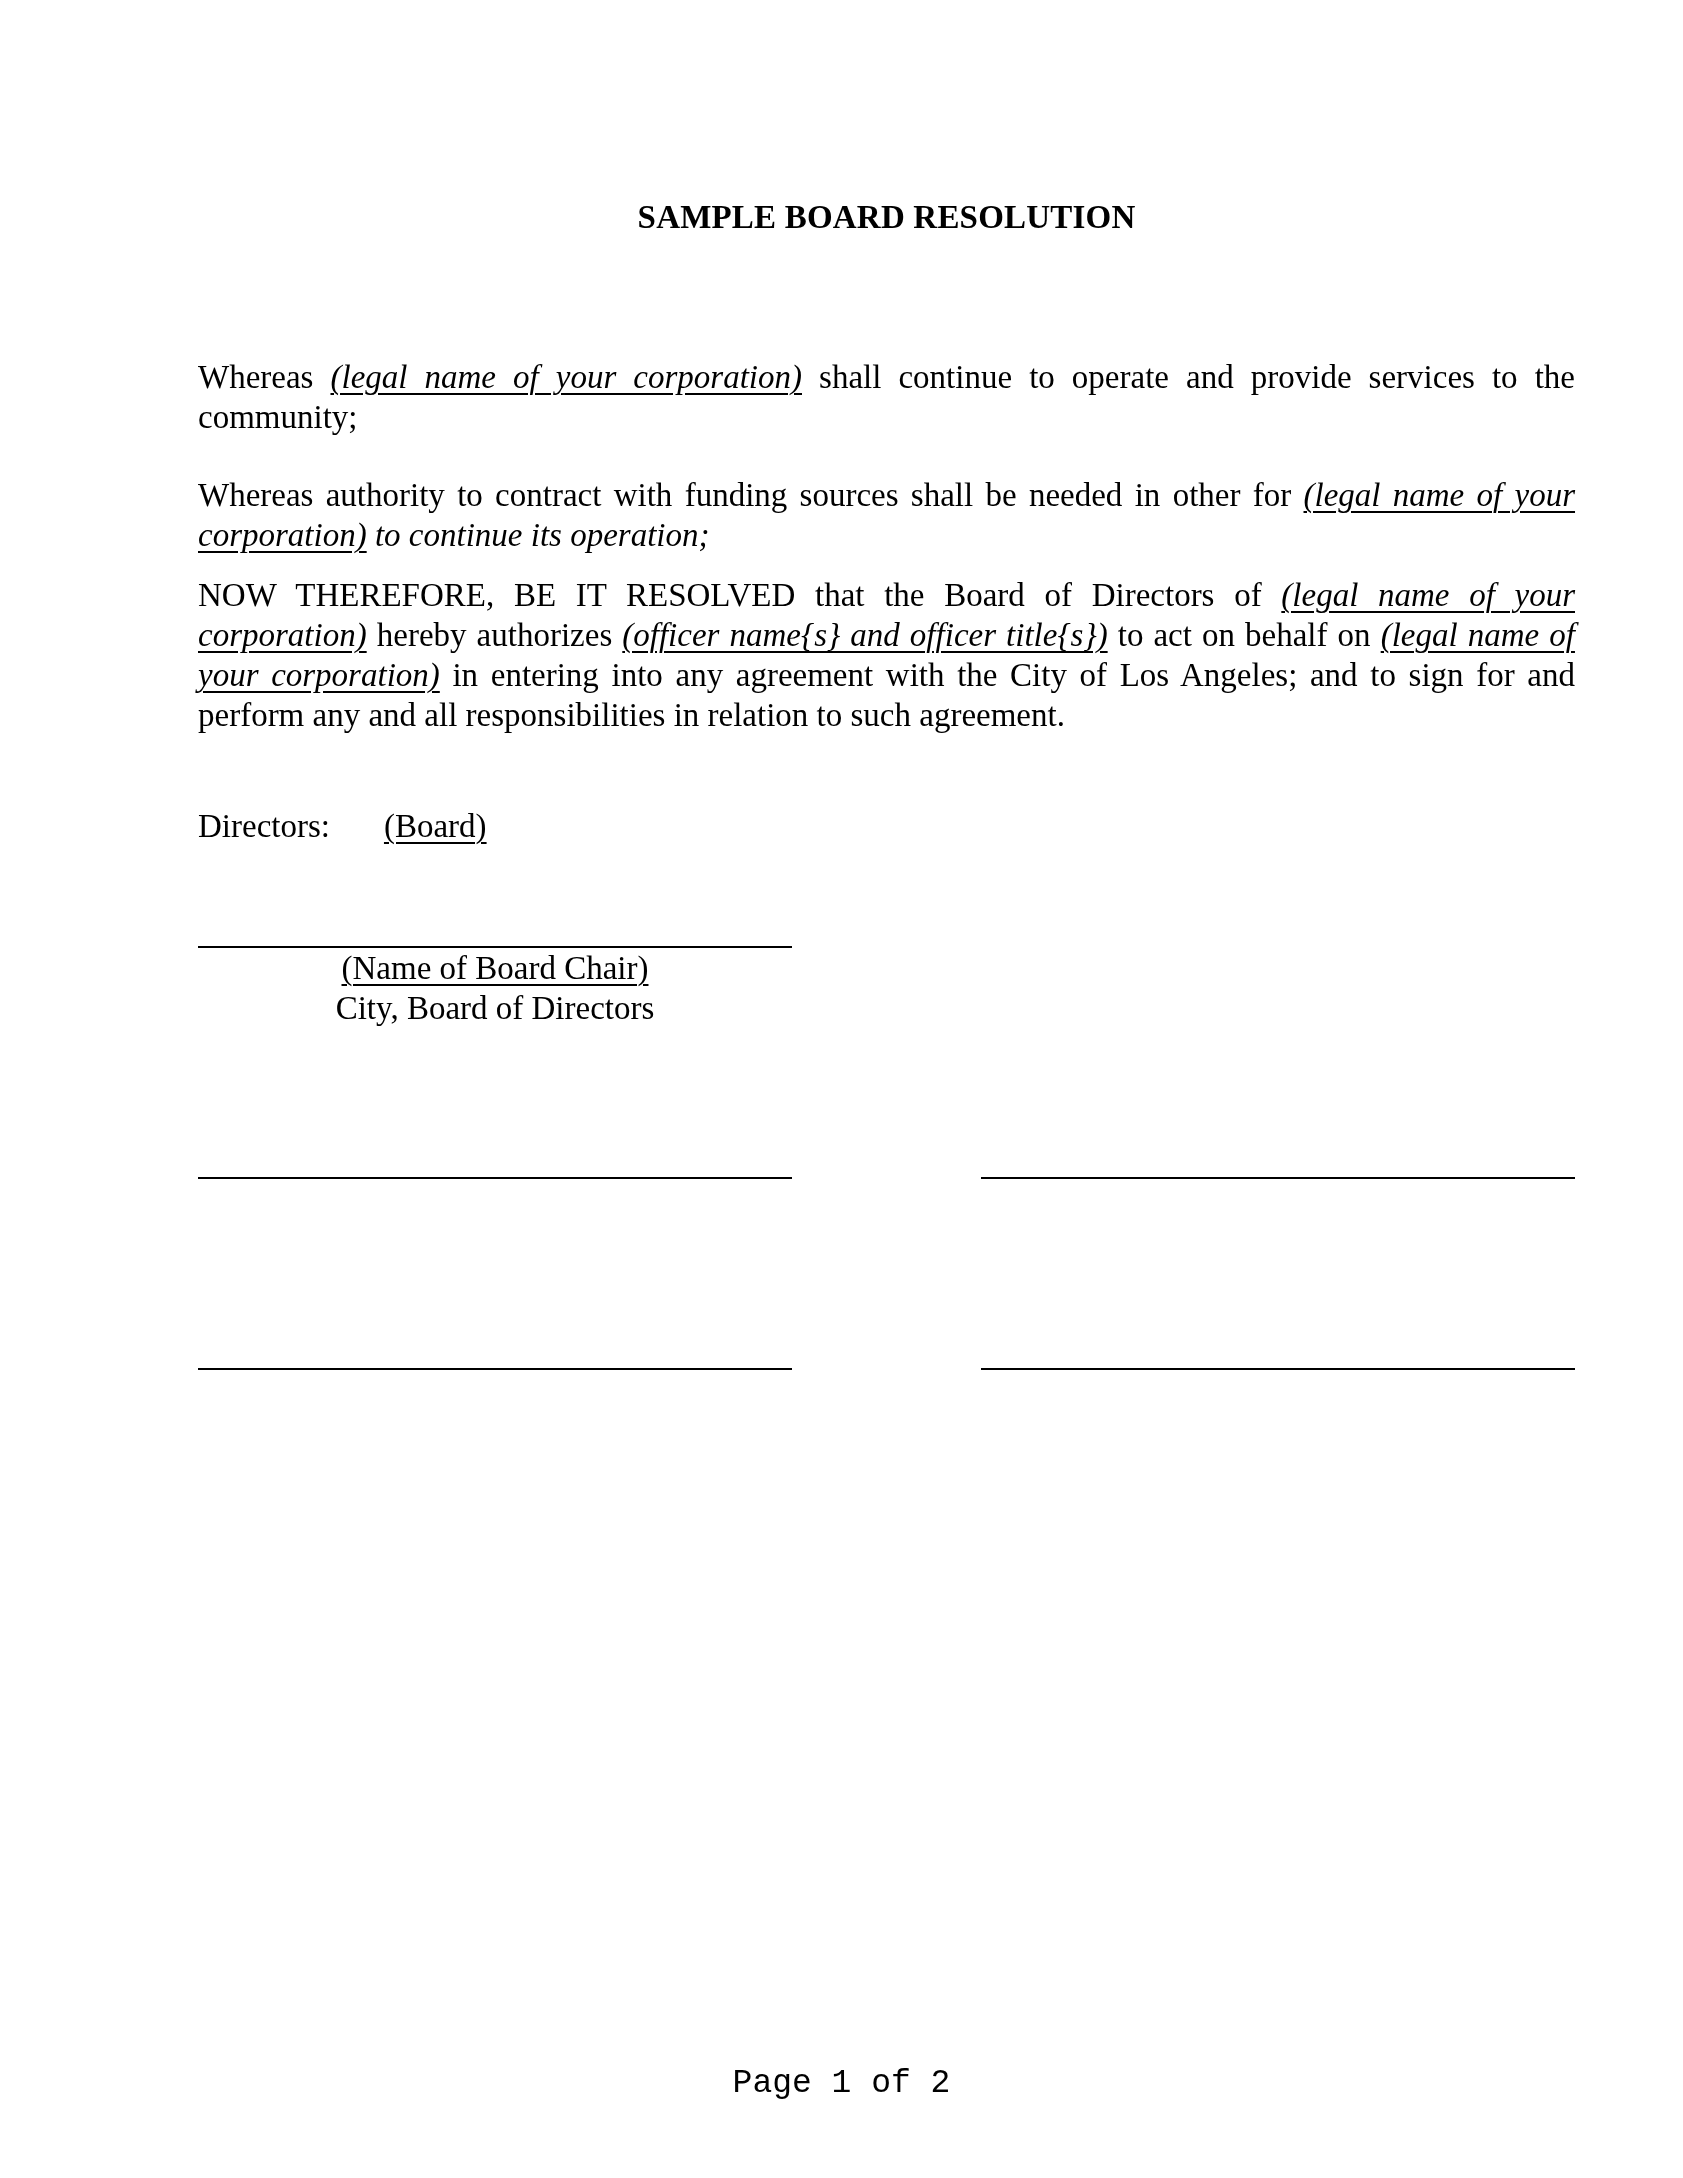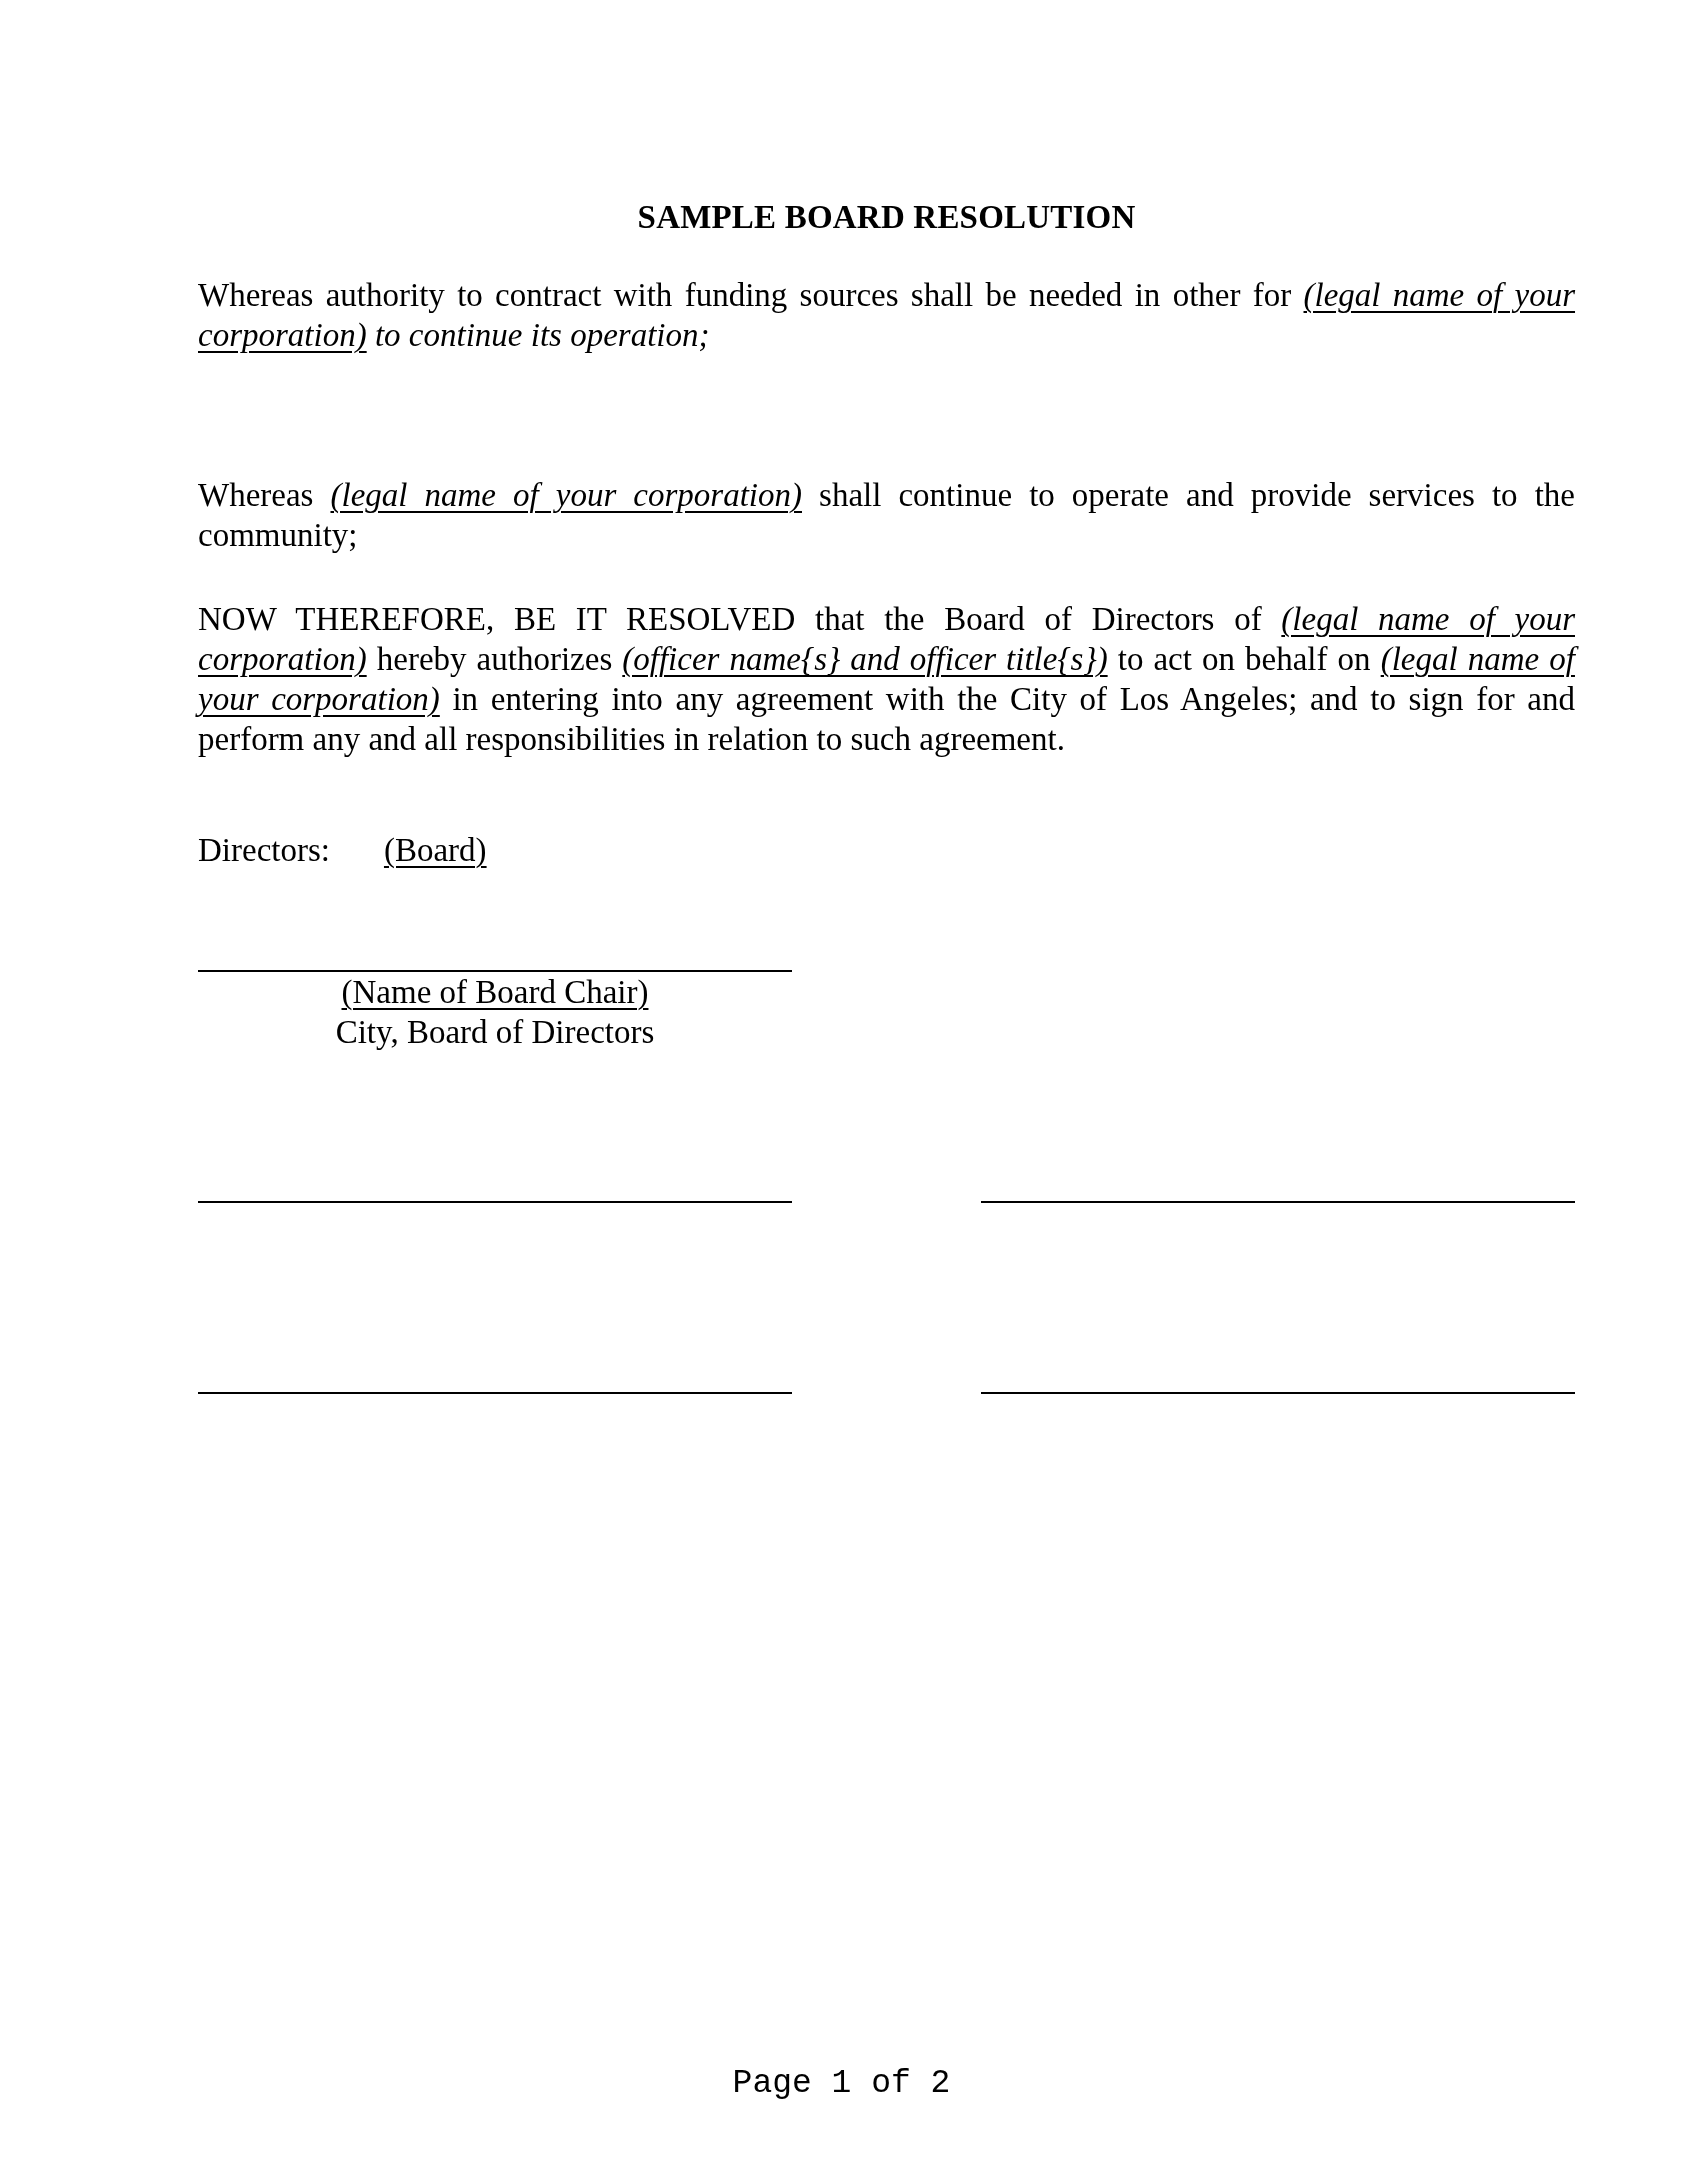--- a/index.html
+++ b/index.html
@@ -25,21 +25,21 @@
     line-height: 39px;
     letter-spacing: 0.2px;
   }
   .para {
     font-size: 33px;
     line-height: 40px;
     text-align: justify;
   }
   .para-1 { margin-top: 120px; }
   .para-2 { margin-top: 38px; }
-  .para-3 { margin-top: 44px; }
+  .para-3 { margin-top: 20px; }
   .seg-normal { font-style: normal; }
   .seg-italic { font-style: italic; }
   .seg-italic-underline {
     font-style: italic;
     text-decoration: underline;
     text-underline-offset: 5px;
     text-decoration-thickness: 2px;
   }
   .approved-row {
     margin-top: 71px;
@@ -92,23 +92,23 @@
     line-height: 40px;
   }
 </style>
 </head>
 <body>
 
 <div class="page">
 
   <div class="doc-title">SAMPLE BOARD RESOLUTION</div>
 
+  <div class="para para-1"><span class="seg-normal">Whereas </span><span class="seg-italic-underline">(legal name of your corporation)</span><span class="seg-normal"> shall continue to operate and provide services to the community;</span></div>
+
   <div class="para para-2"><span class="seg-normal">Whereas authority to contract with funding sources shall be needed in other for </span><span class="seg-italic-underline">(legal name of your corporation)</span><span class="seg-italic"> to continue its operation;</span></div>
-
-  <div class="para para-1"><span class="seg-normal">Whereas </span><span class="seg-italic-underline">(legal name of your corporation)</span><span class="seg-normal"> shall continue to operate and provide services to the community;</span></div>
 
   <div class="para para-3"><span class="seg-normal">NOW THEREFORE, BE IT RESOLVED that the Board of Directors of </span><span class="seg-italic-underline">(legal name of your corporation)</span><span class="seg-normal"> hereby authorizes </span><span class="seg-italic-underline">(officer name{s} and officer title{s})</span><span class="seg-normal"> to act on behalf on </span><span class="seg-italic-underline">(legal name of your corporation)</span><span class="seg-normal"> in entering into any agreement with the City of Los Angeles; and to sign for and perform any and all responsibilities in relation to such agreement.</span></div>
 
   <div class="approved-row">
     <span>Directors:</span><span class="date-placeholder">(Board)</span>
   </div>
 
   <div class="sig-row sig-row-1">
     <div class="sig-col">
       <div class="sig-line"></div>

